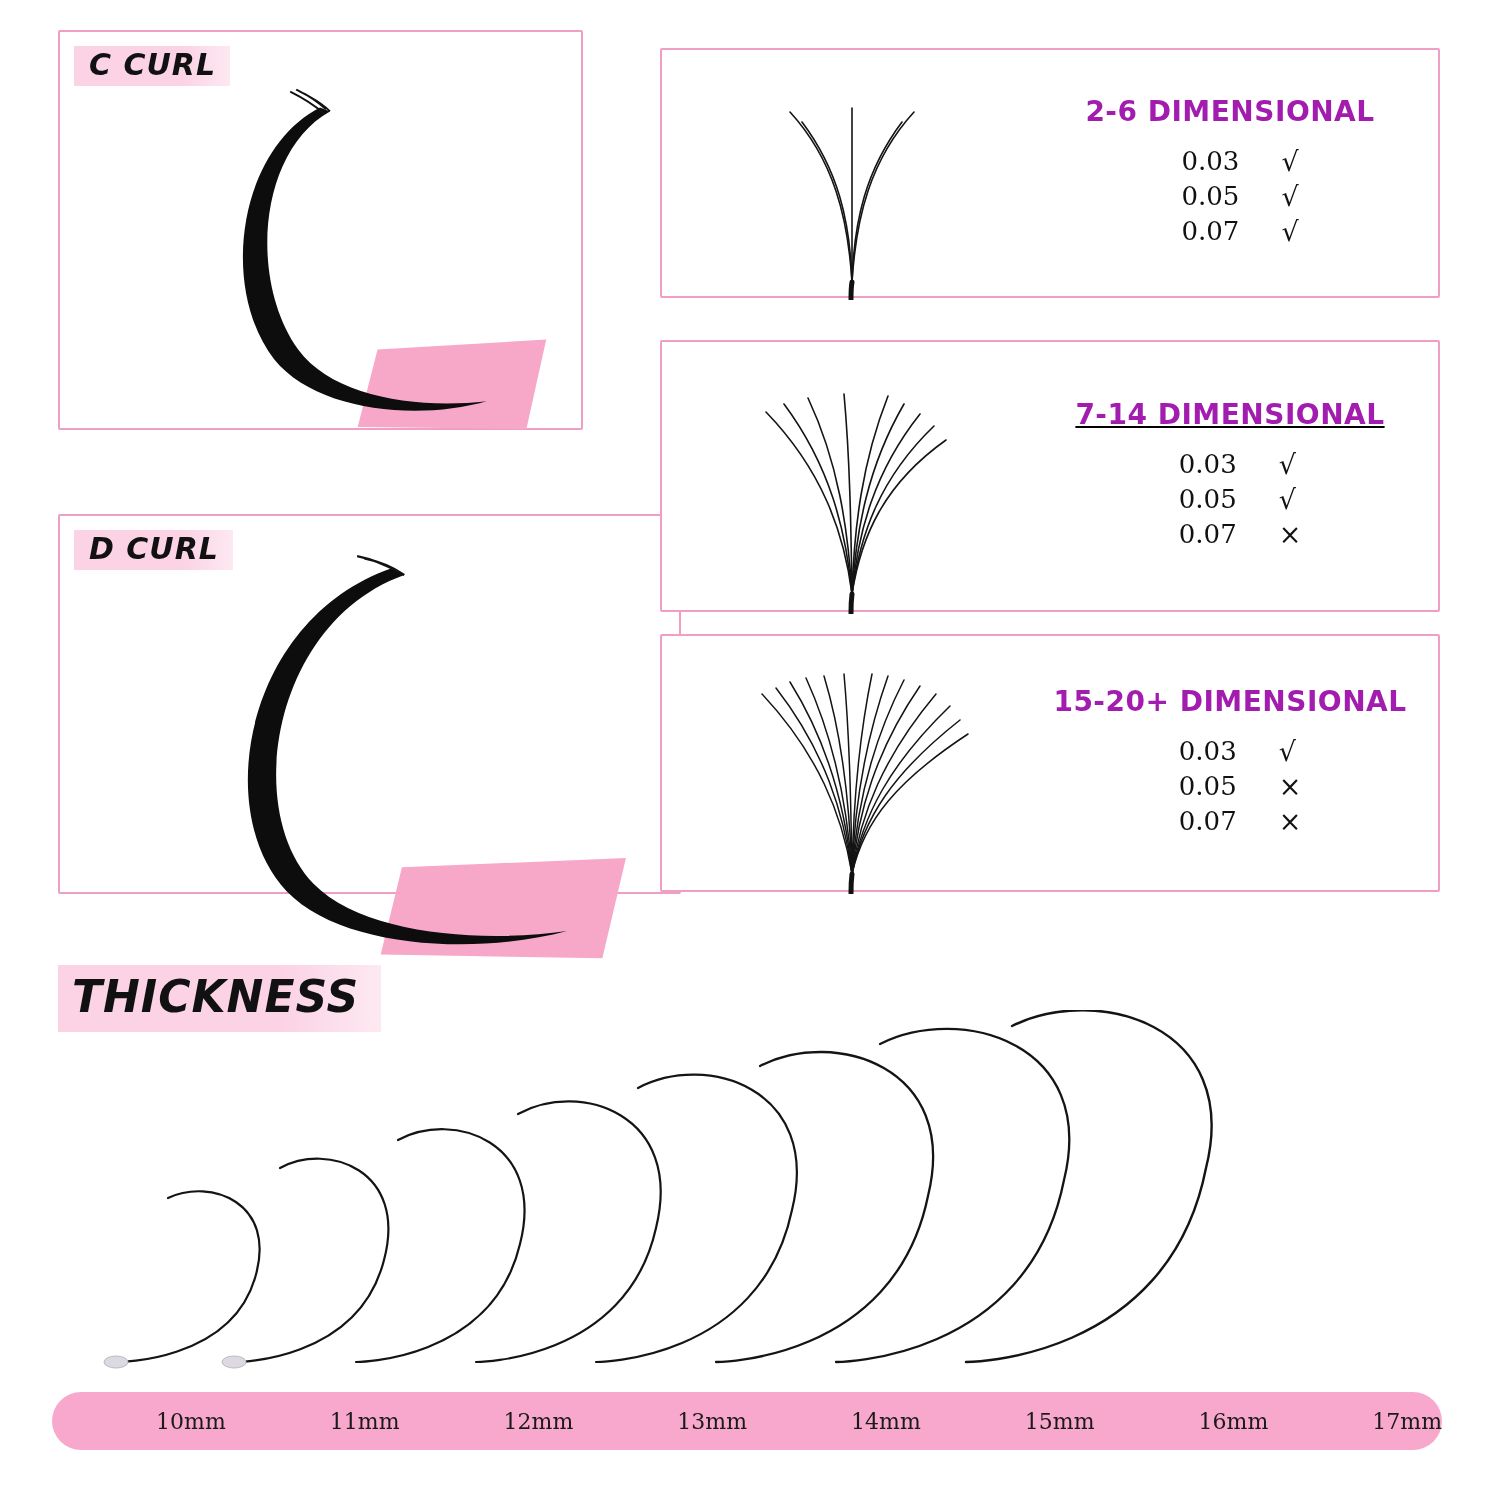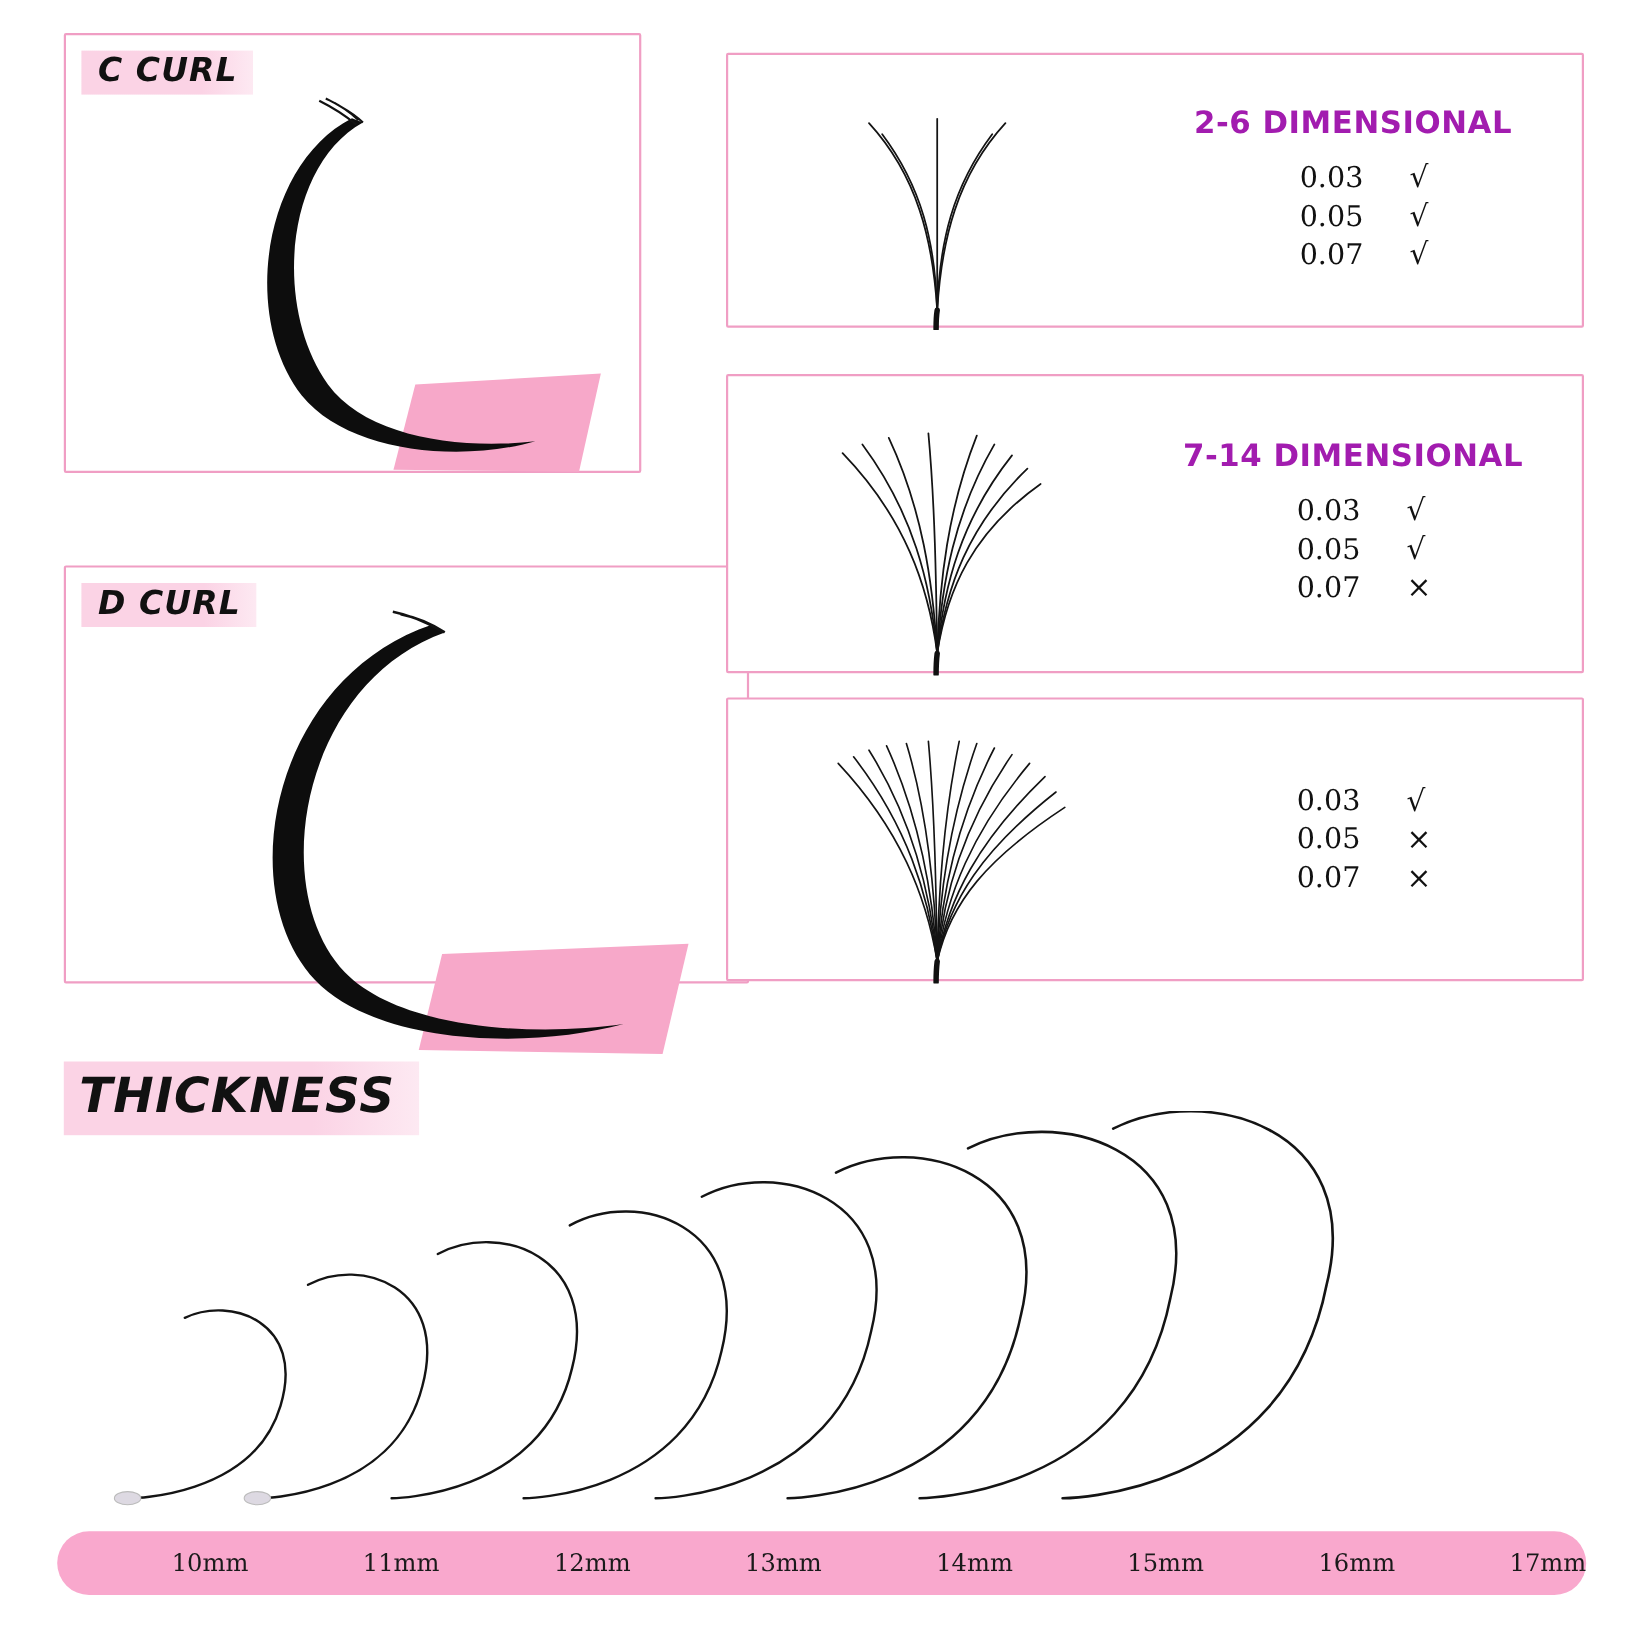--- a/index.html
+++ b/index.html
@@ -49,21 +49,21 @@
   .curl-art { position: absolute; inset: 0; }
 
   
   .dim-panel {
     left: 660px;
     width: 780px;
     display: flex;
     align-items: center;
   }
   #dim-panel-0 { top: 48px;  height: 250px; }
-  #dim-panel-1 { top: 340px; height: 272px; }
+  #dim-panel-1 { top: 340px; height: 272px; text-decoration: underline; }
   #dim-panel-2 { top: 634px; height: 258px; }
 
   .dim-art {
     width: 380px;
     height: 100%;
     position: relative;
     flex: 0 0 380px;
   }
   .dim-info {
     flex: 1 1 auto;
@@ -80,21 +80,21 @@
     white-space: nowrap;
   }
   .dim-rows { display: inline-block; text-align: left; }
   .dim-row {
     font-family: "DejaVu Serif", serif;
     font-size: 26px;
     color: #111;
     margin: 4px 0;
     display: flex;
     gap: 42px;
-    align-items: center;
+    align-items: flex-start;
   }
   .dim-row .val { width: 78px; text-align: right; }
   .dim-row .mark { font-size: 27px; }
 
   
   #thickness-label {
     position: absolute;
     left: 58px;
     top: 965px;
     font-size: 44px;
@@ -232,20 +232,21 @@
         <path d="M190,238 C 196,176 214,114 258,50"></path>
         <path d="M190,238 C 198,178 222,120 274,58"></path>
         <path d="M190,238 C 200,180 228,128 288,70"></path>
         <path d="M190,238 C 201,182 232,136 298,84"></path>
         <path d="M190,238 C 202,184 236,144 306,98"></path>
       </g>
       <path d="M190,238 C 189,246 189,252 189,257" stroke="#111" stroke-width="5" fill="none" stroke-linecap="round"></path>
     </svg>
   </div>
   <div class="dim-info">
+    <div class="dim-title">15-20+ DIMENSIONAL</div>
     <div class="dim-rows">
       <div class="dim-row">
         <span class="val">0.03</span>
         <span class="mark">√</span>
       </div>
       <div class="dim-row">
         <span class="val">0.05</span>
         <span class="mark">×</span>
       </div>
       <div class="dim-row">

